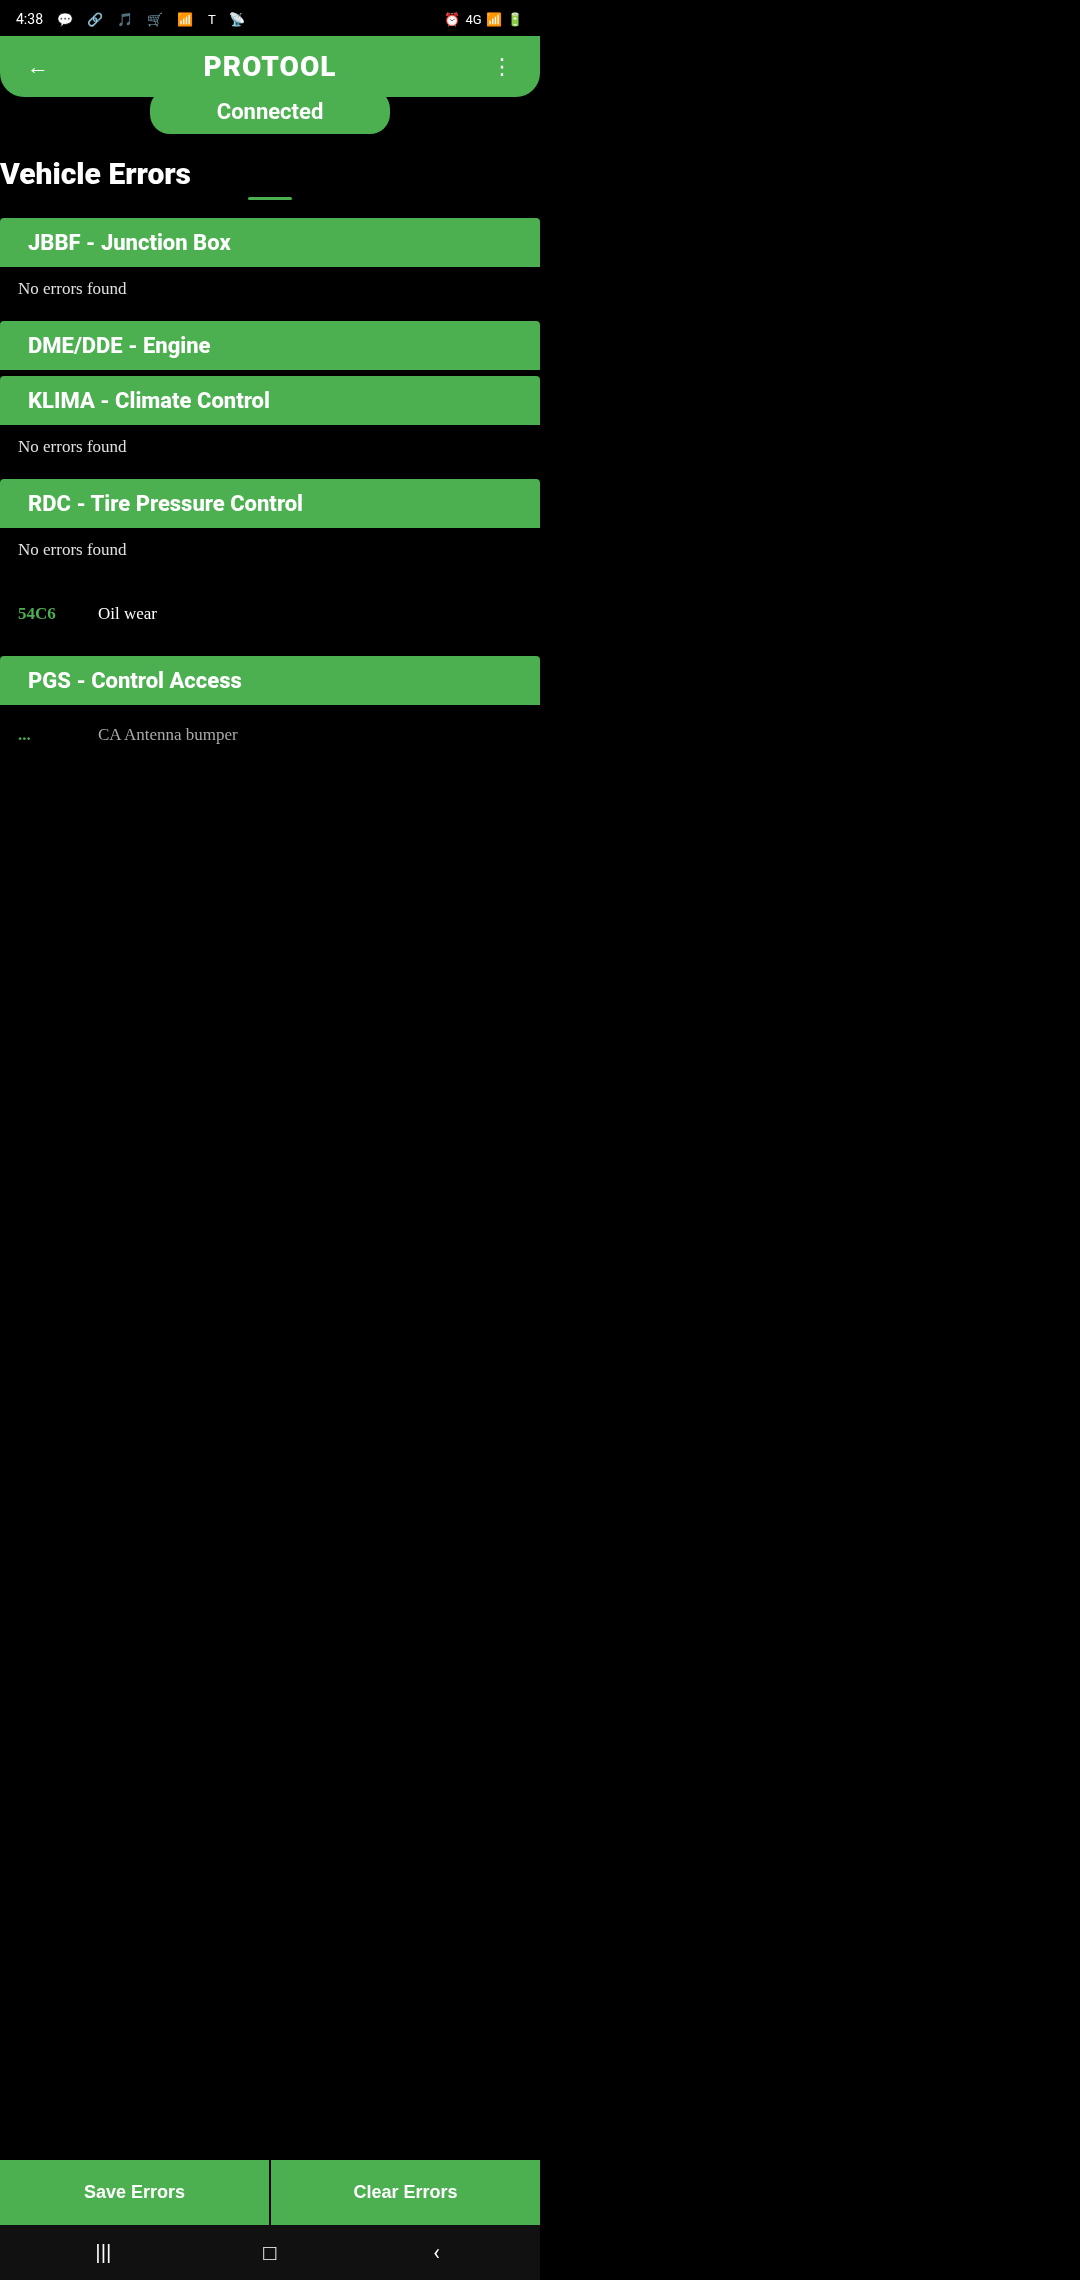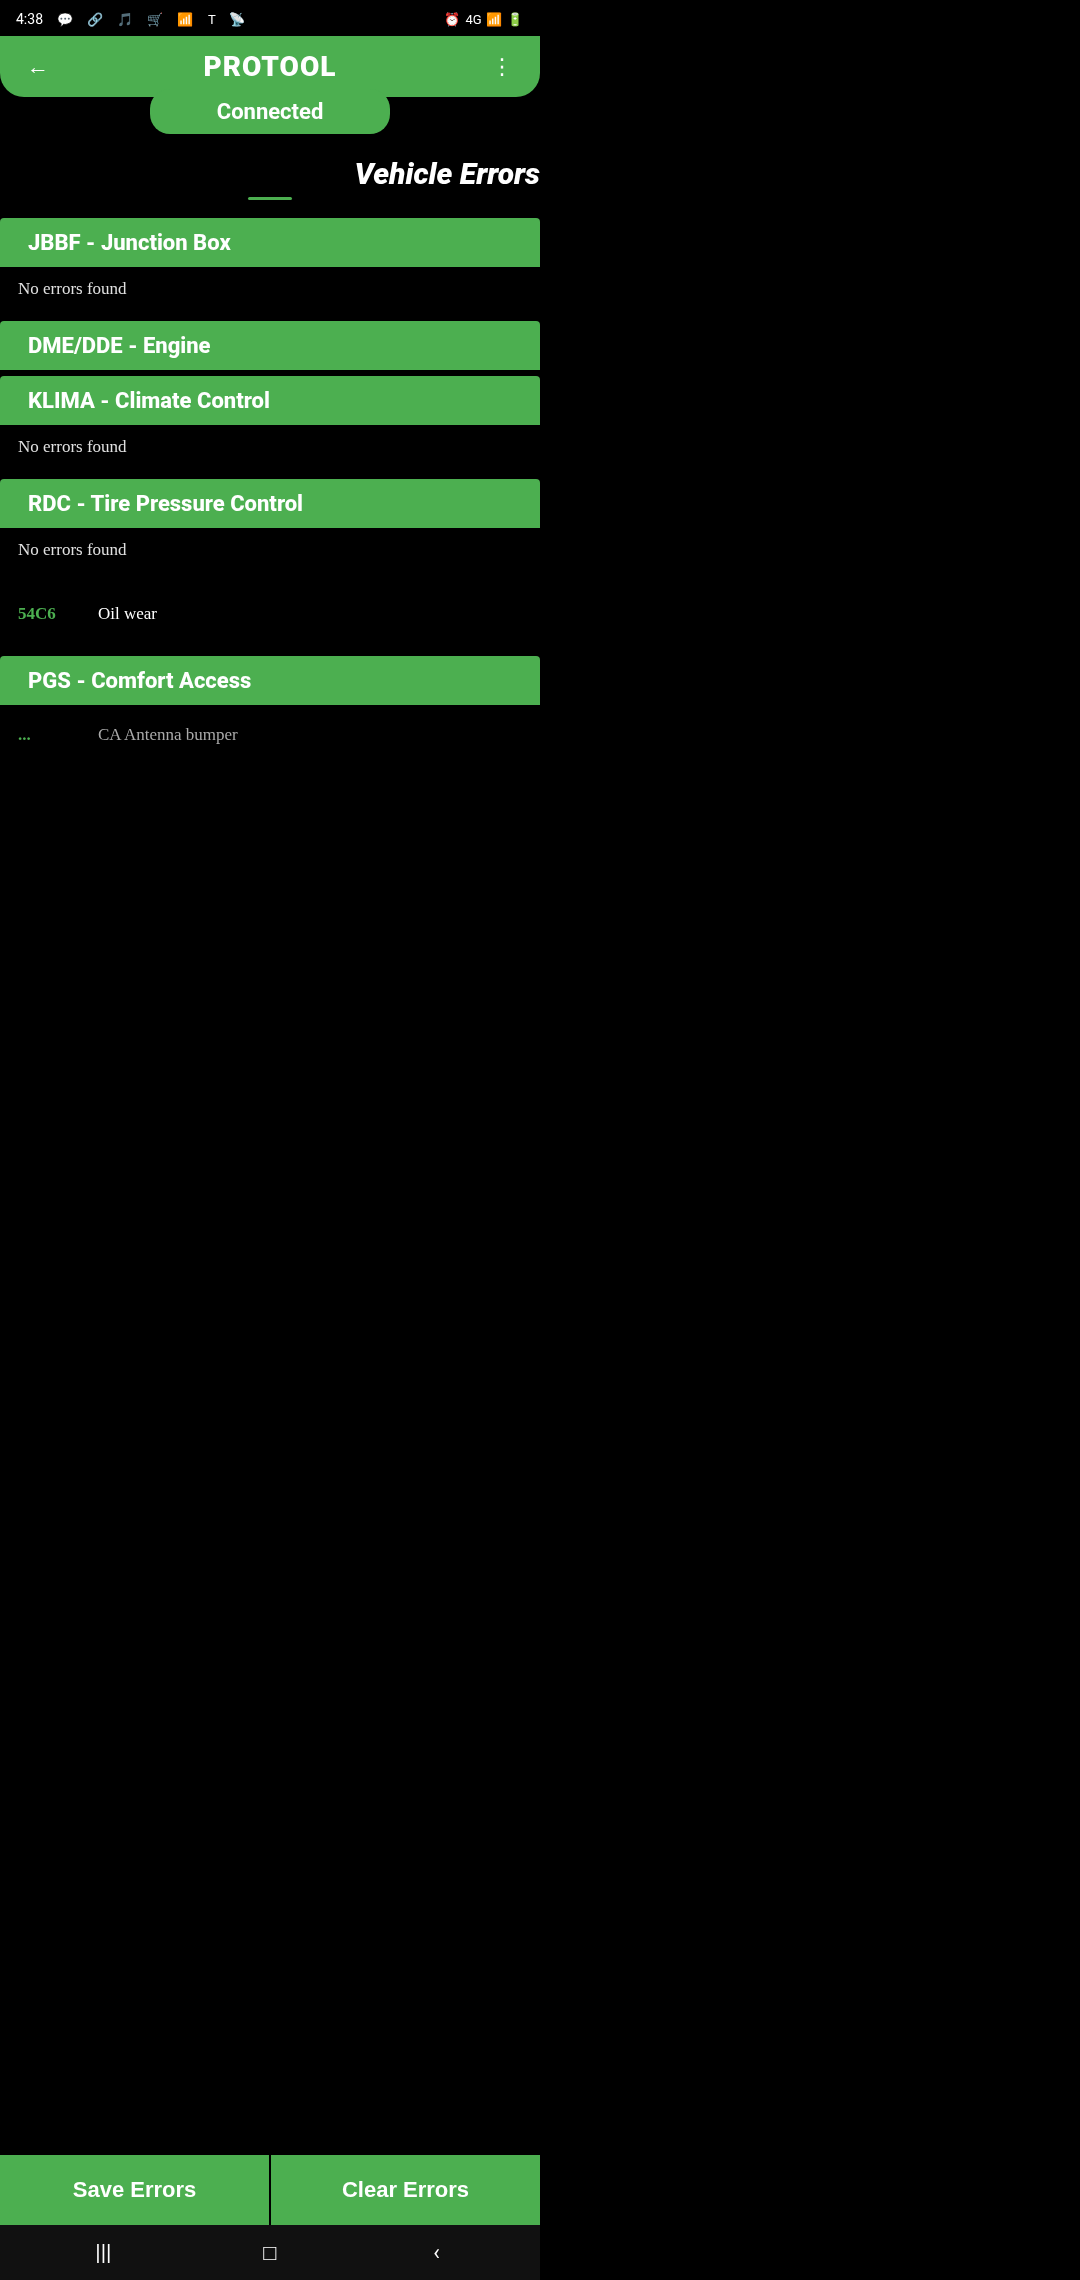--- a/index.html
+++ b/index.html
@@ -82,23 +82,22 @@
       padding: 10px 60px;
       font-size: 22px;
       font-weight: 700;
       color: #fff;
       text-align: center;
       min-width: 240px;
     }
 
     
     .page-title-wrap {
-      text-align: right;
+      text-align: left;
       margin: 22px 0 8px;
-      font-style: italic;
     }
     .page-title {
       font-size: 30px;
       font-weight: 900;
       color: #fff;
     }
     .page-title-underline {
       width: 44px;
       height: 3px;
       background: #4CAF50;
@@ -169,21 +168,21 @@
       left: 0;
       width: 540px;
       display: flex;
       gap: 0;
       background: #000;
     }
     .btn-save, .btn-clear {
       flex: 1;
       background: #4CAF50;
       color: #fff;
-      font-size: 22px;
+      font-size: 18px;
       font-weight: 800;
       border: none;
       padding: 22px 10px;
       cursor: pointer;
       text-align: center;
     }
     .btn-save {
       border-right: 2px solid #000;
     }
 
@@ -295,21 +294,21 @@
     <div class="section-body">
       <div class="error-row">
         <span class="error-code">54C6</span>
         <span class="error-desc">Oil wear</span>
       </div>
     </div>
   </div>
 
   <div class="section">
     <div class="section-header">
-      <span>PGS - Comfort Access</span>
+      <span>PGS - Control Access</span>
     </div>
     <div class="section-body">
       <div class="error-row partial-row">
         <span class="error-code" style="color:#4CAF50;">...</span>
         <span class="error-desc" style="color:#aaa;">CA Antenna bumper</span>
       </div>
     </div>
   </div>
 
 </div>

